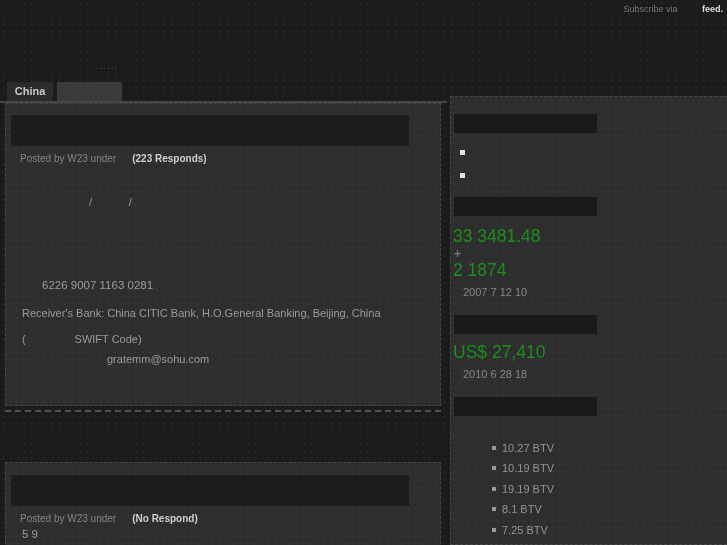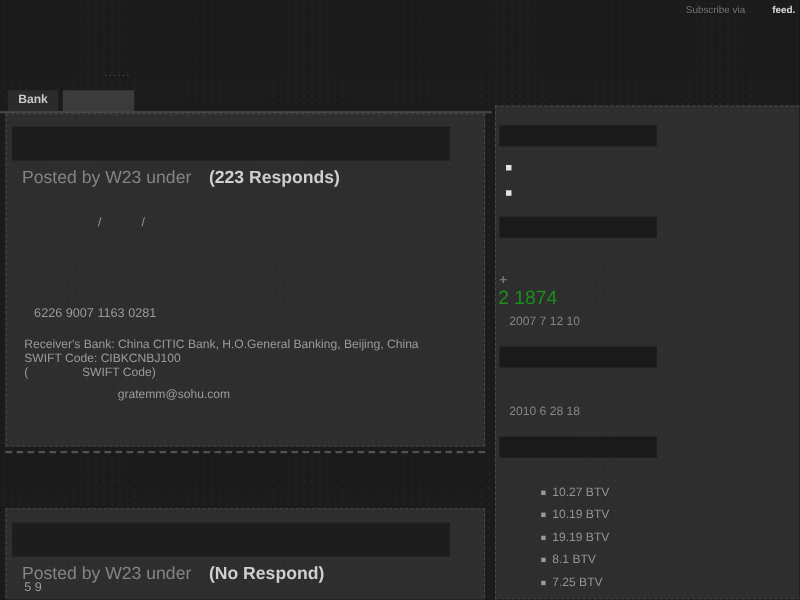--- a/index.html
+++ b/index.html
@@ -22,21 +22,21 @@
        font-size:11px;font-weight:bold;color:#c9c9c9;cursor:default;}
   .tab-home{left:7px;width:46px;background:#2b2b2b;}
   .tab-2{left:57px;width:65px;background:#3b3b3b;}
   .content-top-line{position:absolute;left:0;top:101px;width:447px;height:2px;background:#464646;}
   
   .post{position:absolute;left:5px;width:436px;}
   .post1{top:103px;height:303px;}
   .post2{top:419px;height:126px;margin-top:43px;}
   .post-title-bar{position:absolute;left:5px;width:398px;height:31px;background:#1d1d1d;}
   .p1-title{top:11px;} .p2-title{top:12px;}
-  .meta{position:absolute;left:14px;font-size:16px;color:#858585;white-space:pre;}
+  .meta{position:absolute;left:14px;font-size:10px;color:#858585;white-space:pre;}
   .meta .responds{color:#cfcfcf;font-weight:bold;margin-left:16px;}
   .bodyline{position:absolute;font-size:11px;color:#9b9b9b;white-space:pre;}
   .divider{position:absolute;left:5px;top:410px;width:436px;height:0;border-top:2px dashed #525252;}
   
   .sidebar{position:absolute;left:450px;top:96px;width:277px;height:449px;border-right:none;}
   .sb-bar{position:absolute;left:3px;width:143px;height:19px;background:#1a1a1a;}
   .sb-bullet{position:absolute;width:5px;height:5px;background:#e2e2e2;}
   .green{position:absolute;font-size:17.5px;color:#1b8f1b;white-space:pre;}
   .plus{position:absolute;font-size:12px;font-weight:bold;color:#787878;}
   .sb-date{position:absolute;font-size:11px;color:#868686;}
@@ -50,32 +50,31 @@
 
 <div class="page">
 
   <div class="subscribe">
     <span>Subscribe via</span>
     <a href="#">feed.</a>
   </div>
 
   <div class="tagline">......</div>
 
-  <div class="tab tab-home">Bank</div>
+  <div class="tab tab-home">China</div>
   <div class="tab tab-2"></div>
   <div class="content-top-line"></div>
 
   <div class="post post1 panel">
     <div class="post-title-bar p1-title"></div>
     <div class="meta" style="top:49px;"><span>Posted by</span> <span>W23</span> <span>under</span><span class="responds">(223 Responds)</span></div>
 
     <div class="bodyline" style="left:83px;top:92px;">/            /</div>
-    <div class="bodyline" style="left:25px;top:175px;font-size:11.5px;text-align:right;">6226 9007 1163 0281</div>
+    <div class="bodyline" style="left:36px;top:175px;font-size:11.5px;text-align:right;">6226 9007 1163 0281</div>
     <div class="bodyline" style="left:16px;top:203px;">Receiver's Bank: China CITIC Bank, H.O.General Banking, Beijing, China</div>
-    <div class="bodyline" style="left:16px;top:216px;">SWIFT Code: CIBKCNBJ100</div>
     <div class="bodyline" style="left:16px;top:229px;">(                SWIFT Code)</div>
     <div class="bodyline" style="left:55px;top:249px;margin-left:46px;">gratemm@sohu.com</div>
   </div>
 
   <div class="divider"></div>
 
   <div class="post post2 panel">
     <div class="post-title-bar p2-title"></div>
     <div class="meta" style="top:50px;"><span>Posted by</span> <span>W23</span> <span>under</span><span class="responds">(No Respond)</span></div>
     <div class="bodyline" style="left:16px;top:65px;font-size:11.5px;">5 9</div>
@@ -85,25 +84,27 @@
 
   <div class="sidebar panel">
 
     <div class="sb-bar" style="top:17px;"></div>
     <div class="sb-bullet" style="left:9px;top:53px;"></div>
     <div class="abs" style="left:19px;top:49px;font-size:11px;color:#999;"></div>
     <div class="sb-bullet" style="left:9px;top:76px;"></div>
     <div class="abs" style="left:19px;top:72px;font-size:11px;color:#999;"></div>
 
     <div class="sb-bar" style="top:100px;"></div>
+    <div class="green" style="left:2px;top:129px;">33 3481.48</div>
     <div class="plus" style="left:3px;top:150px;">+</div>
     <div class="green" style="left:2px;top:163px;">2 1874</div>
     <div class="sb-date" style="left:12px;top:189px;">2007 7 12 10</div>
 
     <div class="sb-bar" style="top:218px;"></div>
+    <div class="green" style="left:2px;top:245px;">US$ 27,410</div>
     <div class="sb-date" style="left:12px;top:271px;">2010 6 28 18</div>
 
     <div class="sb-bar" style="top:300px;"></div>
     <ul class="sb-list">
       <li><span class="sq"></span><span>10.27 BTV</span></li>
       <li><span class="sq"></span><span>10.19 BTV</span></li>
       <li><span class="sq"></span><span>19.19 BTV</span></li>
       <li><span class="sq"></span><span>8.1 BTV</span></li>
       <li><span class="sq"></span><span>7.25 BTV</span></li>
     </ul>

